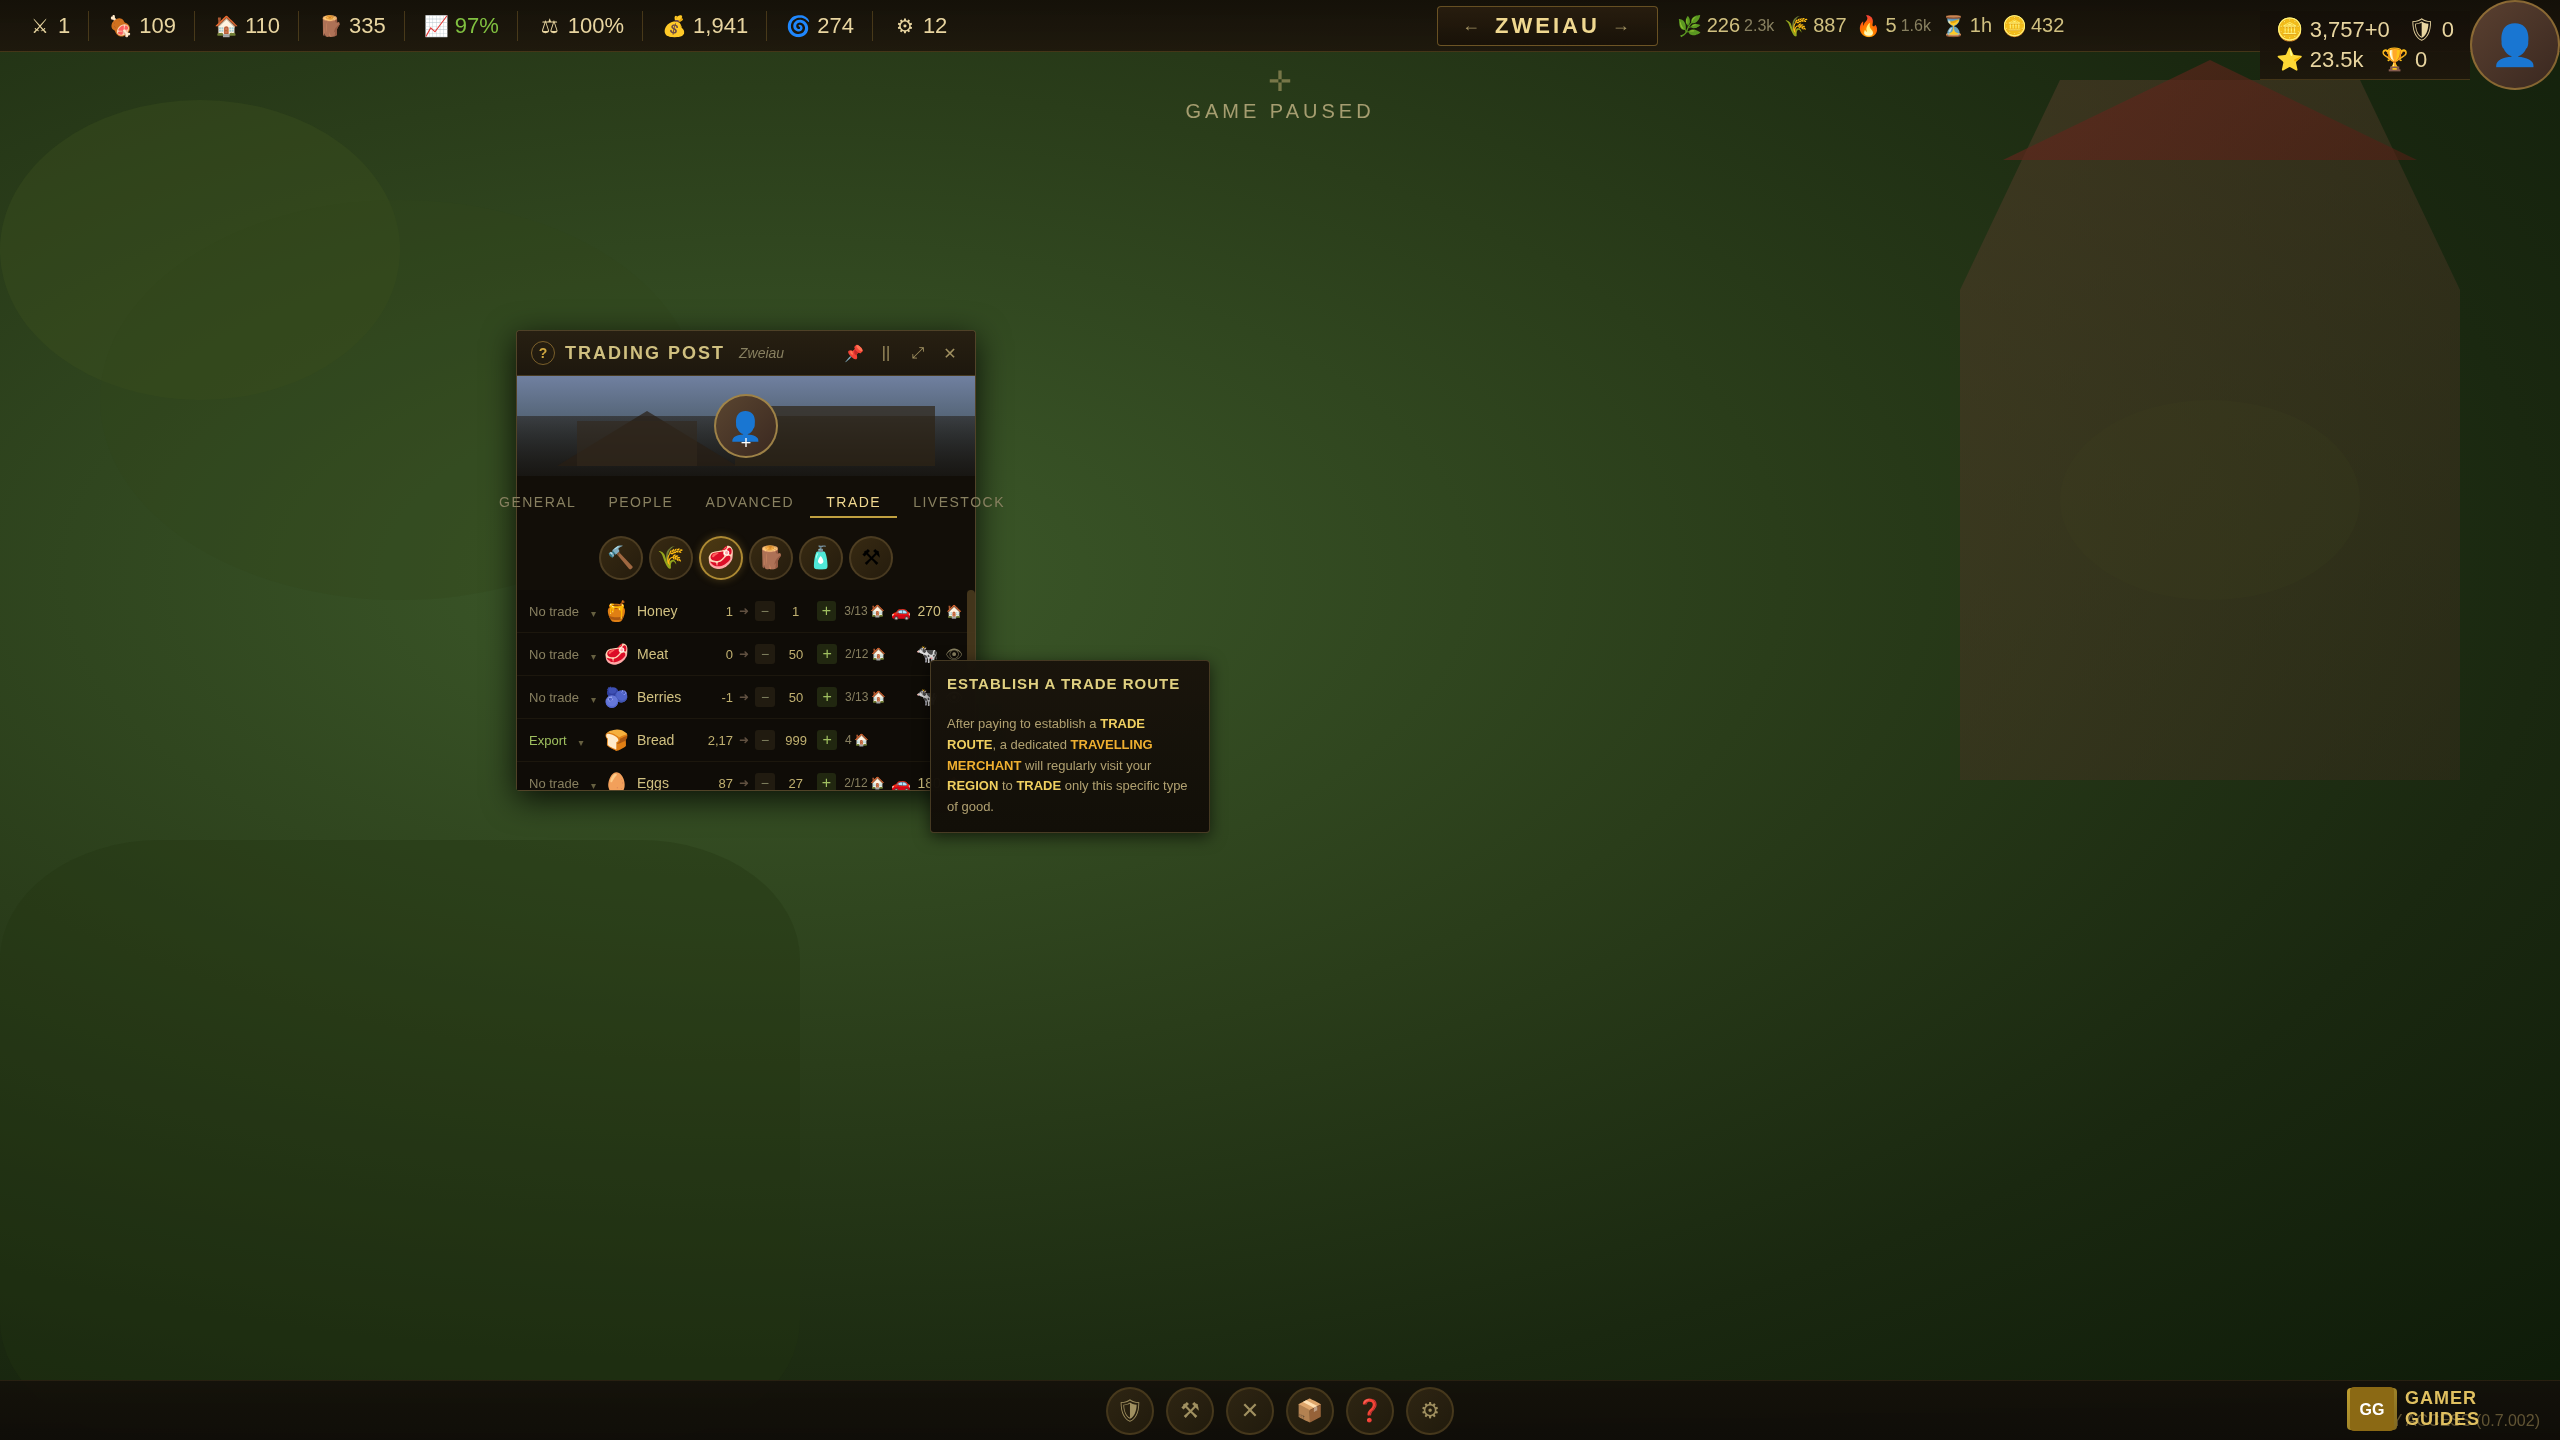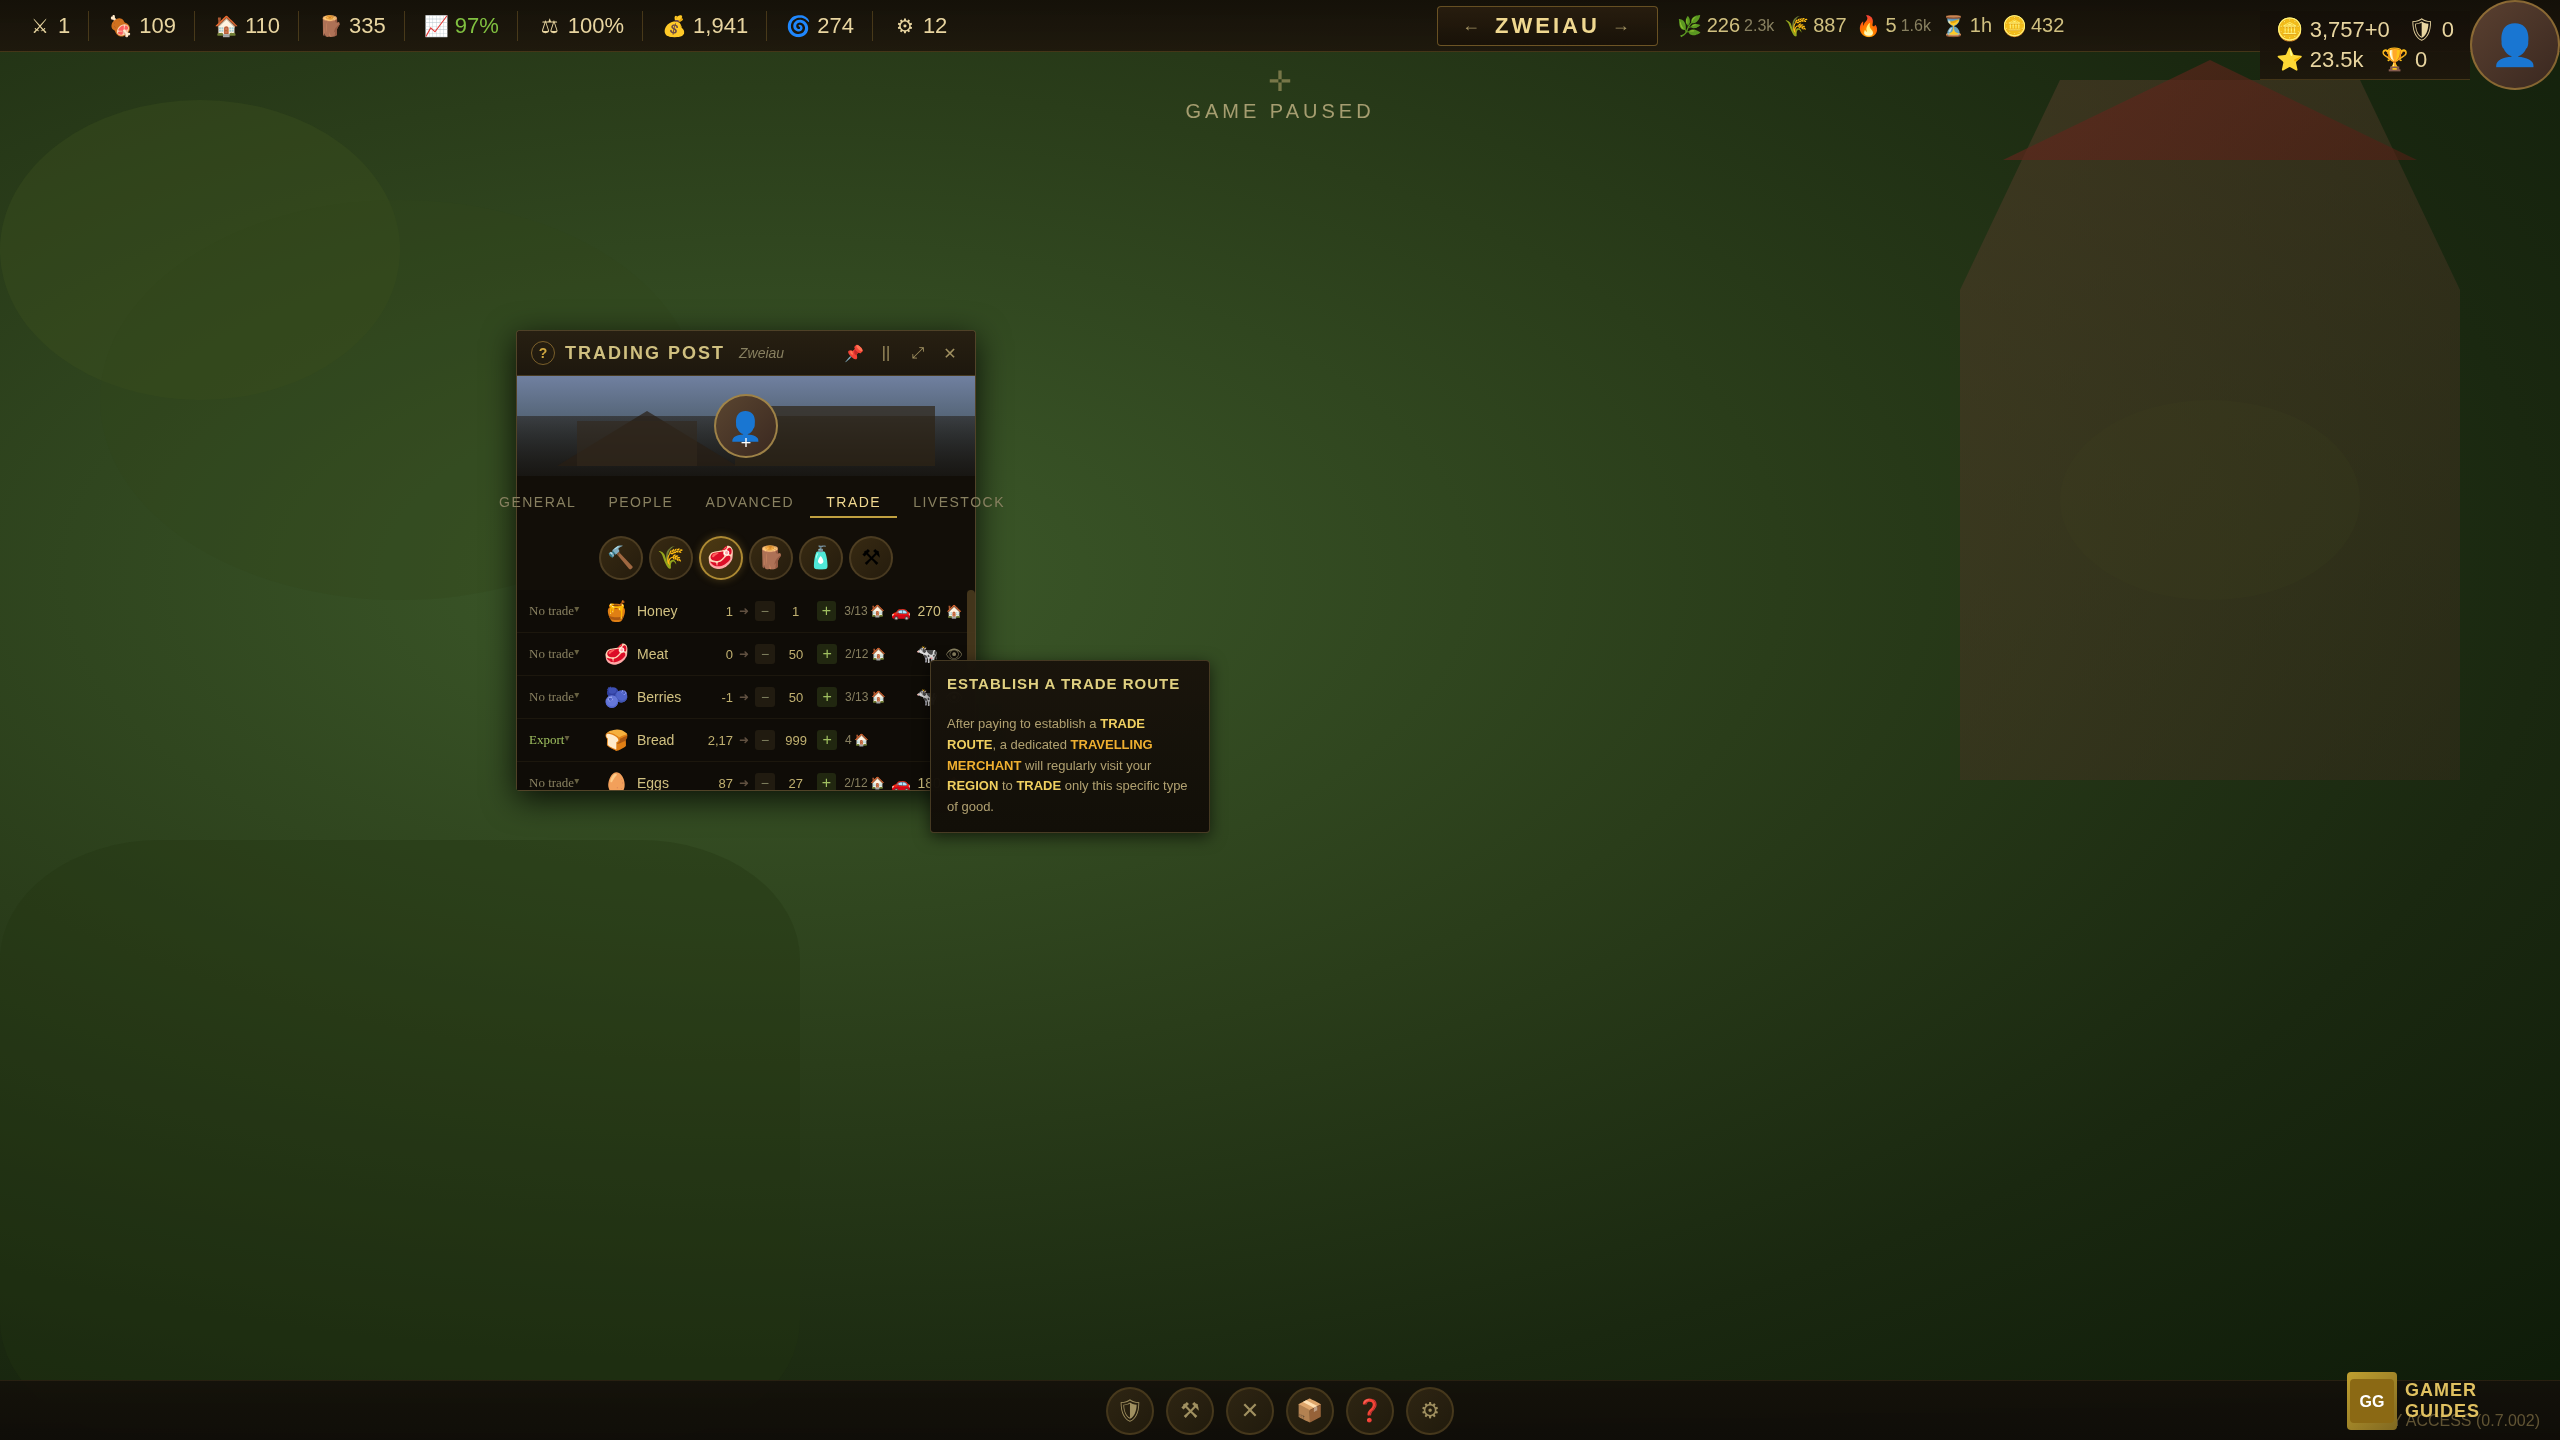--- a/index.html
+++ b/index.html
@@ -345,23 +345,22 @@
       padding: 7px 12px;
       gap: 6px;
       border-bottom: 1px solid rgba(60,50,30,0.3);
     }
 
     .trade-status {
       color: #888060;
       font-size: 13px;
       min-width: 68px;
       display: flex;
-      align-items: flex-start;
-      gap: 0;
-      font-family: Liberation Serif, serif;
+      align-items: flex-end;
+      gap: 12px;
     }
 
     .trade-status .dropdown-arrow {
       color: #666040;
       font-size: 10px;
     }
 
     .trade-status.export { color: #a0c060; }
 
     .goods-icon {
@@ -547,21 +546,21 @@
       bottom: 10px;
       right: 80px;
       display: flex;
       align-items: center;
       gap: 8px;
       z-index: 100;
     }
 
     .gg-logo {
       width: 50px;
-      height: 58px;
+      height: 42px;
       background: linear-gradient(135deg, #c0a030 0%, #806820 100%);
       border-radius: 4px;
       display: flex;
       align-items: center;
       justify-content: center;
       font-size: 10px;
       color: #fff;
       font-weight: bold;
       text-align: center;
       line-height: 1.2;

